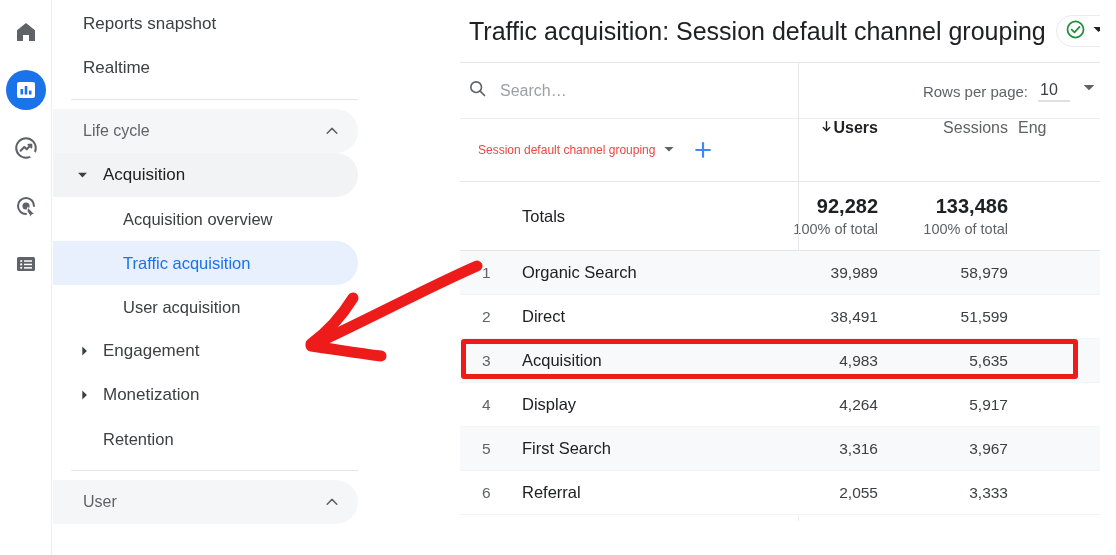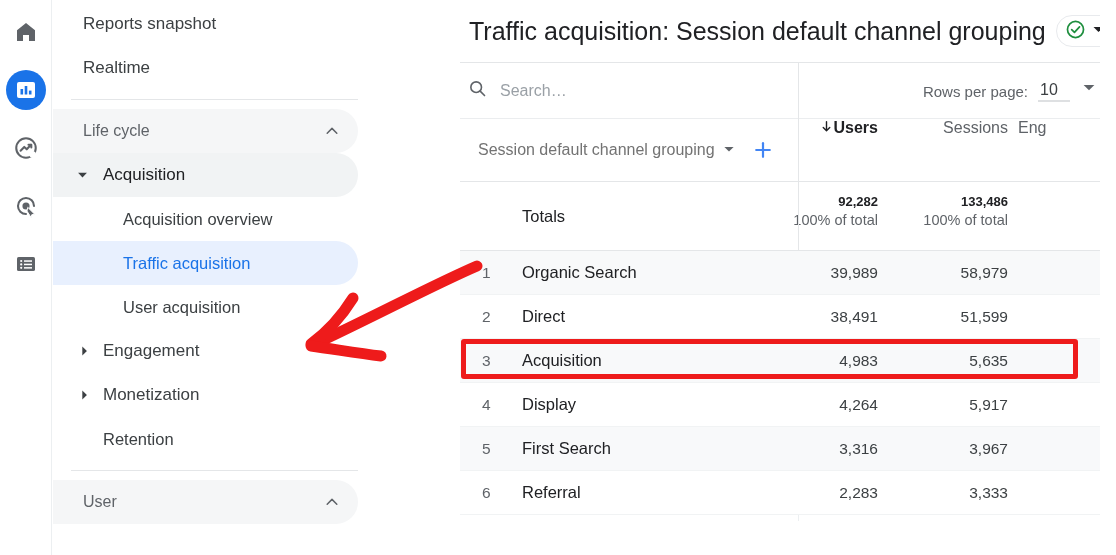--- a/index.html
+++ b/index.html
@@ -133,21 +133,21 @@
   .rpp-arrow { margin-left: 12px; padding-bottom: 4px; cursor:pointer; }
 
   
   .col-header {
     height: 62px; display: flex; align-items: center;
     position: relative;
   }
   .dim-header {
     width: 338px; display: flex; align-items: center; gap: 8px;
     padding-left: 18px;
-    font-size: 16px; color: #737373;
+    font-size: 12px; color: #ef4444;
     cursor: pointer;
   }
   .plus-btn { margin-left: 10px; cursor: pointer; display:flex; }
   .metric-head {
     font-size: 16px; color: #5f6368;
     text-align: right;
     white-space: nowrap;
   }
   .metric-head.sorted { color: #202124; font-weight: 700; display:flex; align-items:center; justify-content:flex-end; gap:1px; }
 
@@ -165,21 +165,21 @@
   
   .totals-row {
     height: 70px; position: relative;
     border-top: 1px solid #e4e6e8;
     border-bottom: 1px solid #e4e6e8;
     display:flex; align-items:center;
   }
   .totals-label {
     width: 338px; padding-left: 62px; font-size: 16.5px; color: #202124;
   }
-  .tot-val { font-size: 13px; font-weight: 700; color: #202124; text-align: right; line-height: 1.25;}
+  .tot-val { font-size: 20px; font-weight: 700; color: #202124; text-align: right; line-height: 1.25;}
   .tot-sub { font-size: 14.5px; font-weight: 400; color: #5f6368; text-align: right; line-height: 1.4;}
   .tot-block { position: absolute; top: 12px; }
   .tb-users    { right: 222px; width: 110px; }
   .tb-sessions { right: 92px;  width: 120px; }
   .tb-eng      { right: -38px; width: 120px; text-align:left;}
   .tb-eng .tot-val, .tb-eng .tot-sub { text-align: left; }
 
   
   .data-row {
     height: 44px; position: relative; display: flex; align-items: center;
@@ -480,21 +480,21 @@
           <span class="row-idx">5</span>
           <span class="row-name">First Search</span>
           <span class="row-val rv-users">3,316</span>
           <span class="row-val rv-sessions">3,967</span>
           <span class="row-val rv-eng"></span>
         </div>
 
         <div class="data-row">
           <span class="row-idx">6</span>
           <span class="row-name">Referral</span>
-          <span class="row-val rv-users">2,283</span>
+          <span class="row-val rv-users">2,055</span>
           <span class="row-val rv-sessions">3,333</span>
           <span class="row-val rv-eng"></span>
         </div>
       </div>
 
     </div>
   </div>
 
   <div class="red-box"></div>
 

